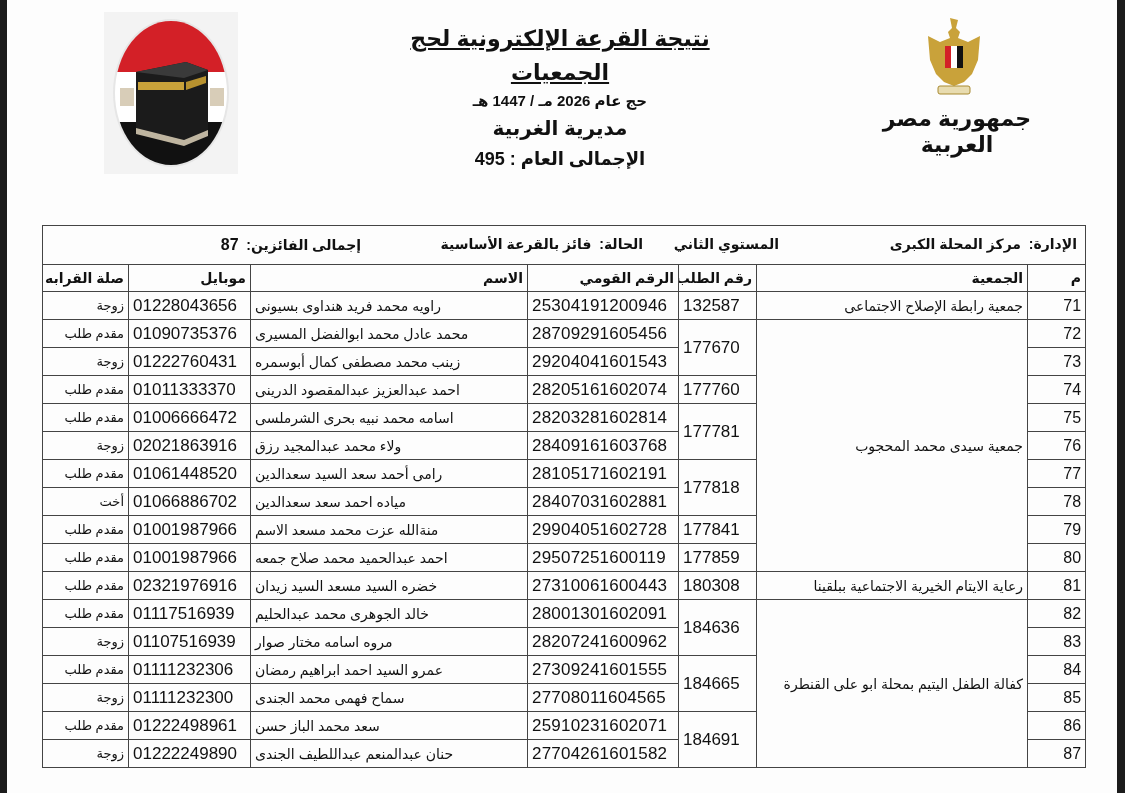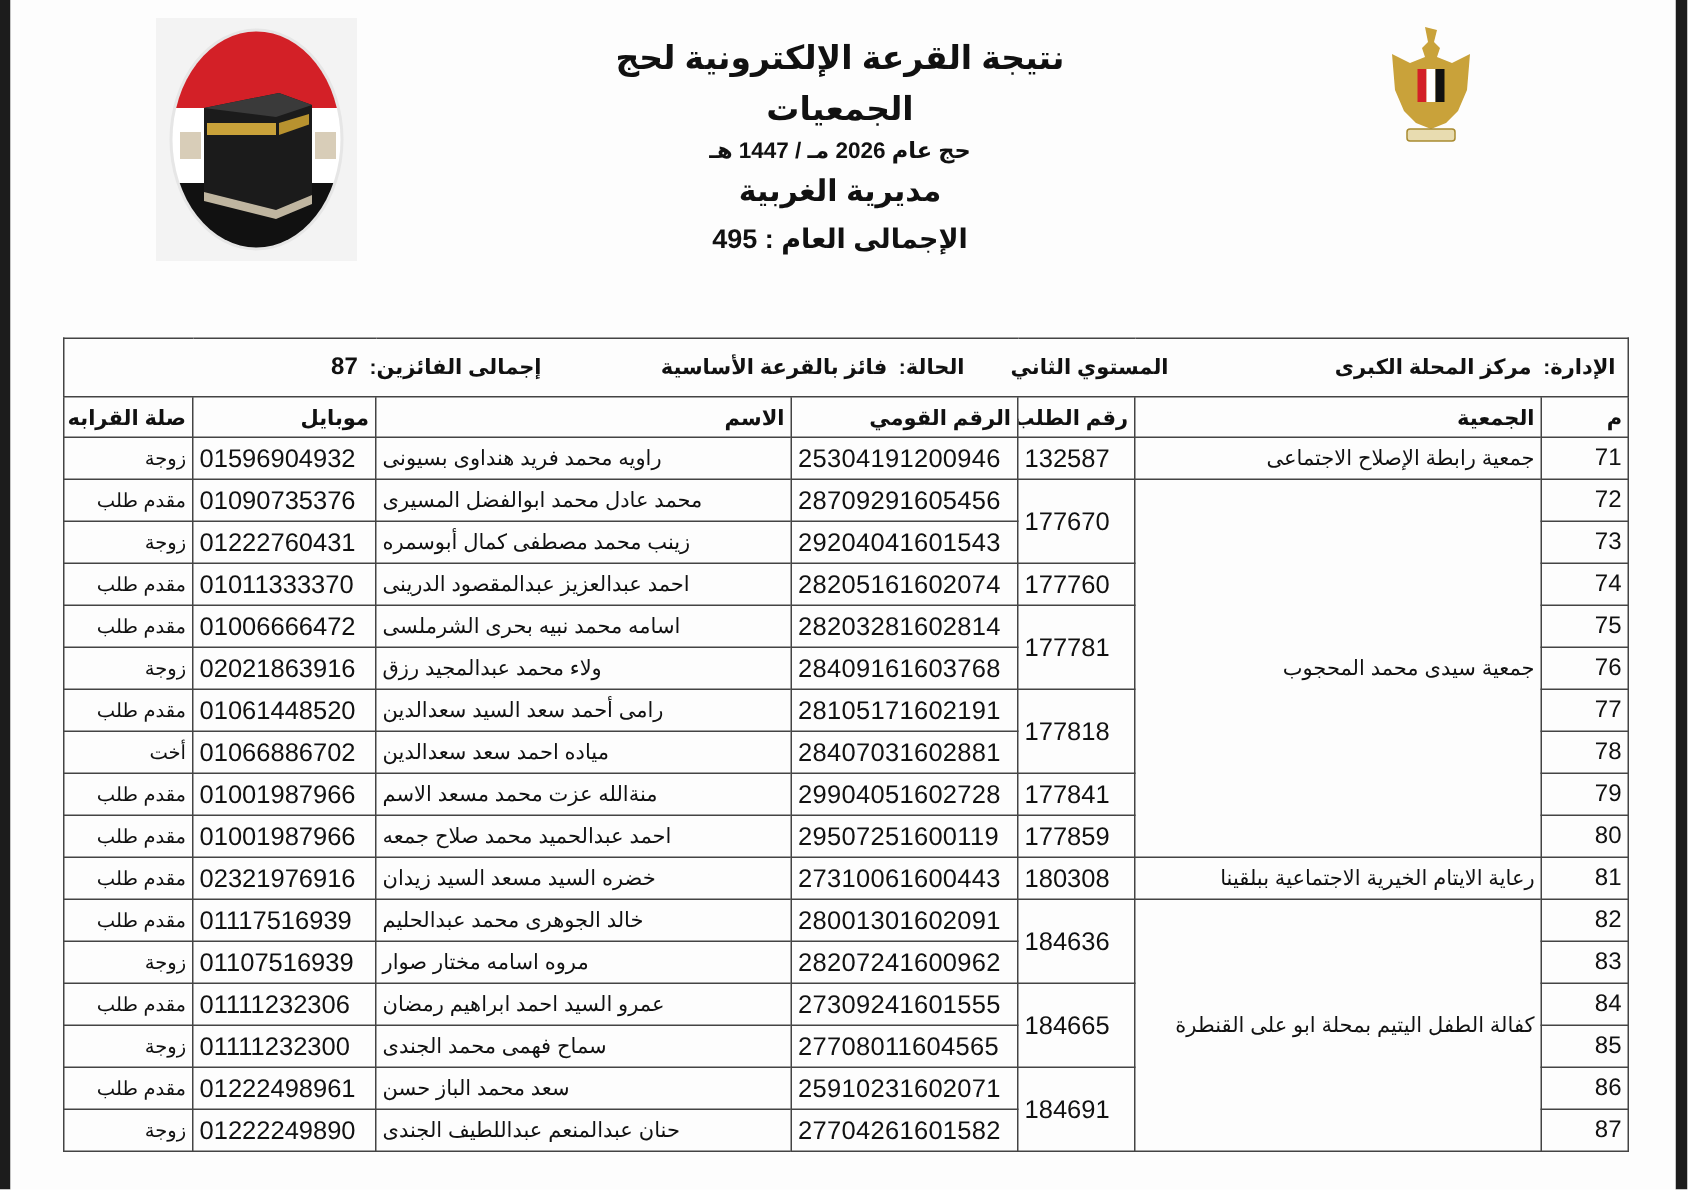--- a/index.html
+++ b/index.html
@@ -8,21 +8,21 @@
     background: #ffffff;
     font-family: "Liberation Sans", "DejaVu Sans", sans-serif;
     color: #111;
   }
   .edge-left { position: absolute; left: 0; top: 0; width: 7px; height: 793px; background: #1c1c1c; }
   .edge-right { position: absolute; left: 1117px; top: 0; width: 8px; height: 793px; background: #1c1c1c; }
   .page { position: absolute; left: 7px; top: 0; width: 1110px; height: 793px; background: #fdfdfd; }
 
   
   .hdr-center { position: absolute; left: 380px; top: 22px; width: 360px; text-align: center; direction: rtl; }
-  .hdr-title { font-size: 22px; font-weight: bold; line-height: 34px; }
+  .hdr-title { font-size: 22px; font-weight: bold; line-height: 34px; text-decoration: underline; }
   .hdr-year { font-size: 15px; font-weight: bold; line-height: 22px; }
   .hdr-dir { font-size: 20px; font-weight: bold; line-height: 32px; }
   .hdr-total { font-size: 18px; font-weight: bold; line-height: 30px; }
 
   .logo-right { position: absolute; left: 862px; top: 14px; width: 190px; height: 165px; text-align: center; direction: rtl; }
   .eagle { position: absolute; left: 62px; top: 2px; width: 60px; height: 84px; }
   .logo-right .country { position: absolute; left: 0; top: 92px; width: 190px; font-size: 22px; font-weight: bold; color: #111; }
   .logo-right .ministry { position: absolute; left: 0; top: 128px; width: 190px; font-family: "DejaVu Serif", serif; font-size: 22px; color: #444; font-style: italic; }
 
   .logo-left { position: absolute; left: 104px; top: 12px; width: 134px; height: 162px; background: #f3f3f3; }
@@ -92,20 +92,21 @@
 </div>
 
 <div class="logo-right">
   <svg class="eagle" viewBox="0 0 60 84">
     <path d="M26,2 L34,4 L32,12 L36,16 L34,22 L44,26 L56,20 L54,44 L48,58 L40,66 L30,70 L20,66 L12,58 L6,44 L4,20 L16,26 L26,22 L24,16 L28,12 Z" fill="#c9a23a"></path>
     <rect x="21" y="30" width="6" height="22" fill="#d32027"></rect>
     <rect x="27" y="30" width="6" height="22" fill="#ffffff"></rect>
     <rect x="33" y="30" width="6" height="22" fill="#111111"></rect>
     <rect x="14" y="70" width="32" height="8" rx="2" fill="#e8dcb0" stroke="#a88a30" stroke-width="1"></rect>
   </svg>
+  <div class="country">جمهورية مصر العربية</div>
 </div>
 
 <table class="main">
   <colgroup>
     <col style="width:58px">
     <col style="width:271px">
     <col style="width:78px">
     <col style="width:151px">
     <col style="width:277px">
     <col style="width:122px">
@@ -141,21 +142,21 @@
     <th>صلة القرابه</th>
   </tr>
   </tbody>
     <tbody id="tbody">
       <tr>
         <td class="num">71</td>
         <td class="assoc">جمعية رابطة الإصلاح الاجتماعى</td>
         <td class="req">132587</td>
         <td class="idn">25304191200946</td>
         <td class="name">راويه محمد فريد هنداوى بسيونى</td>
-        <td class="phone">01596904932</td>
+        <td class="phone">01228043656</td>
         <td class="rel">زوجة</td>
       </tr>
       <tr>
         <td class="num">72</td>
         <td class="assoc" rowspan="9">جمعية سيدى محمد المحجوب</td>
         <td class="req" rowspan="2">177670</td>
         <td class="idn">28709291605456</td>
         <td class="name">محمد عادل محمد ابوالفضل المسيرى</td>
         <td class="phone">01090735376</td>
         <td class="rel">مقدم طلب</td>

